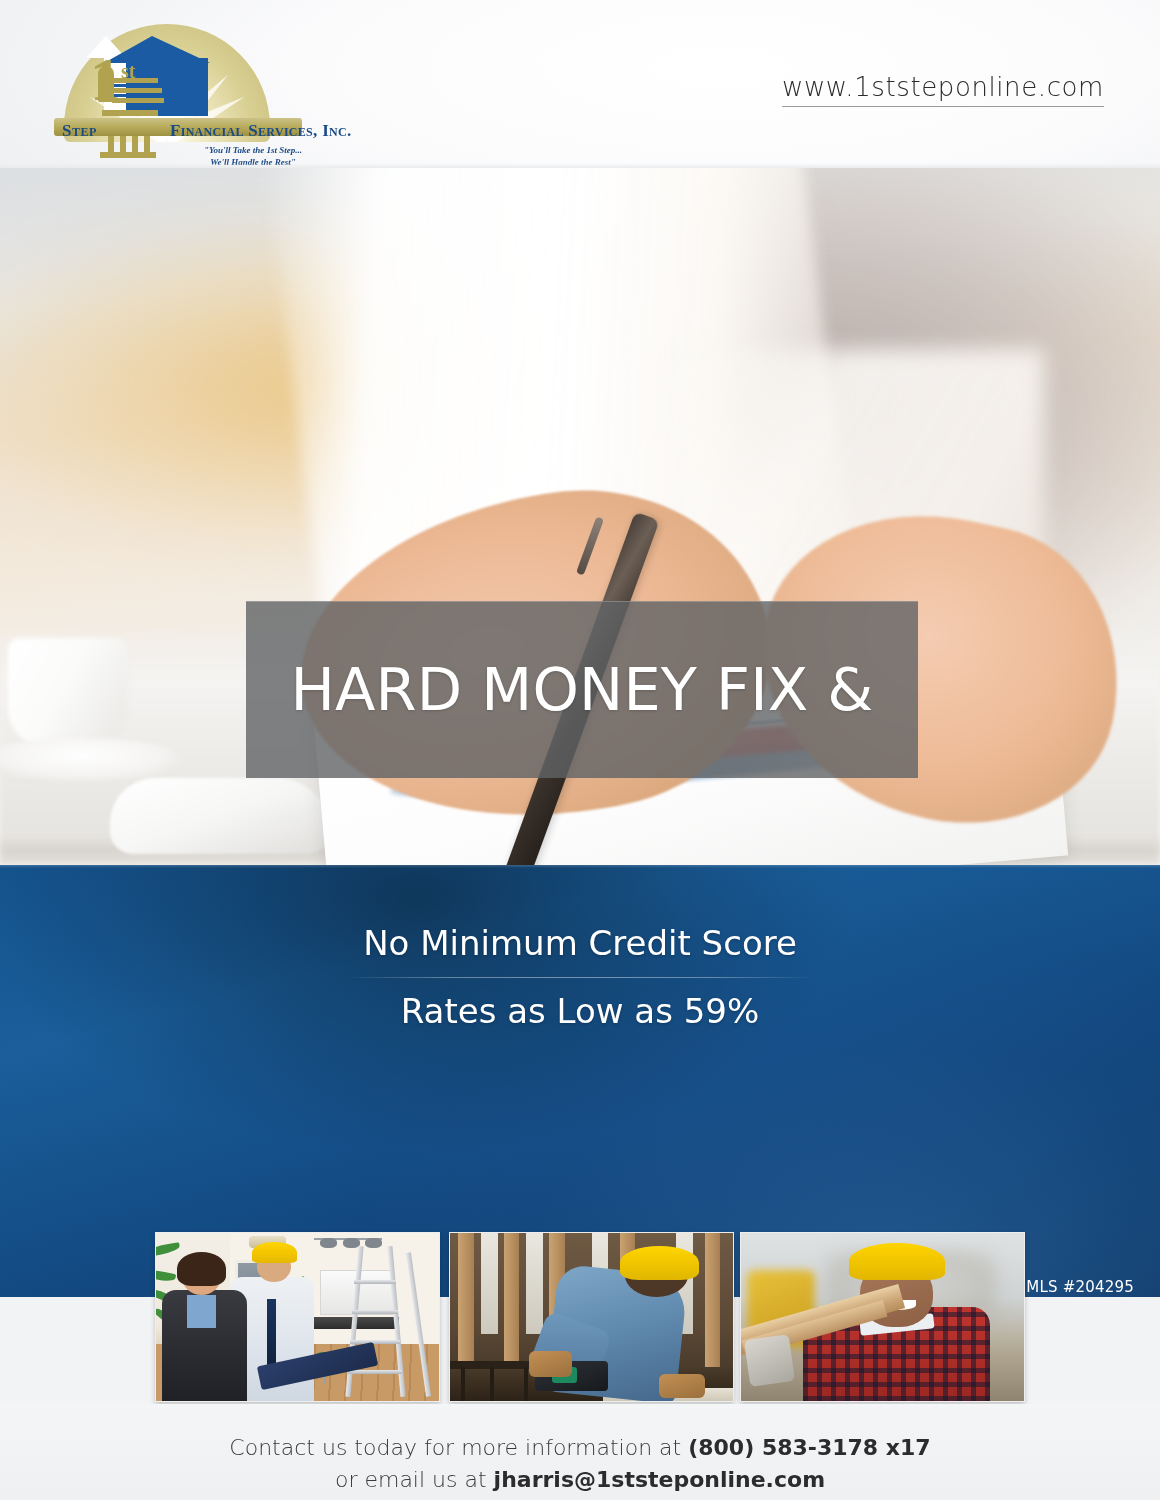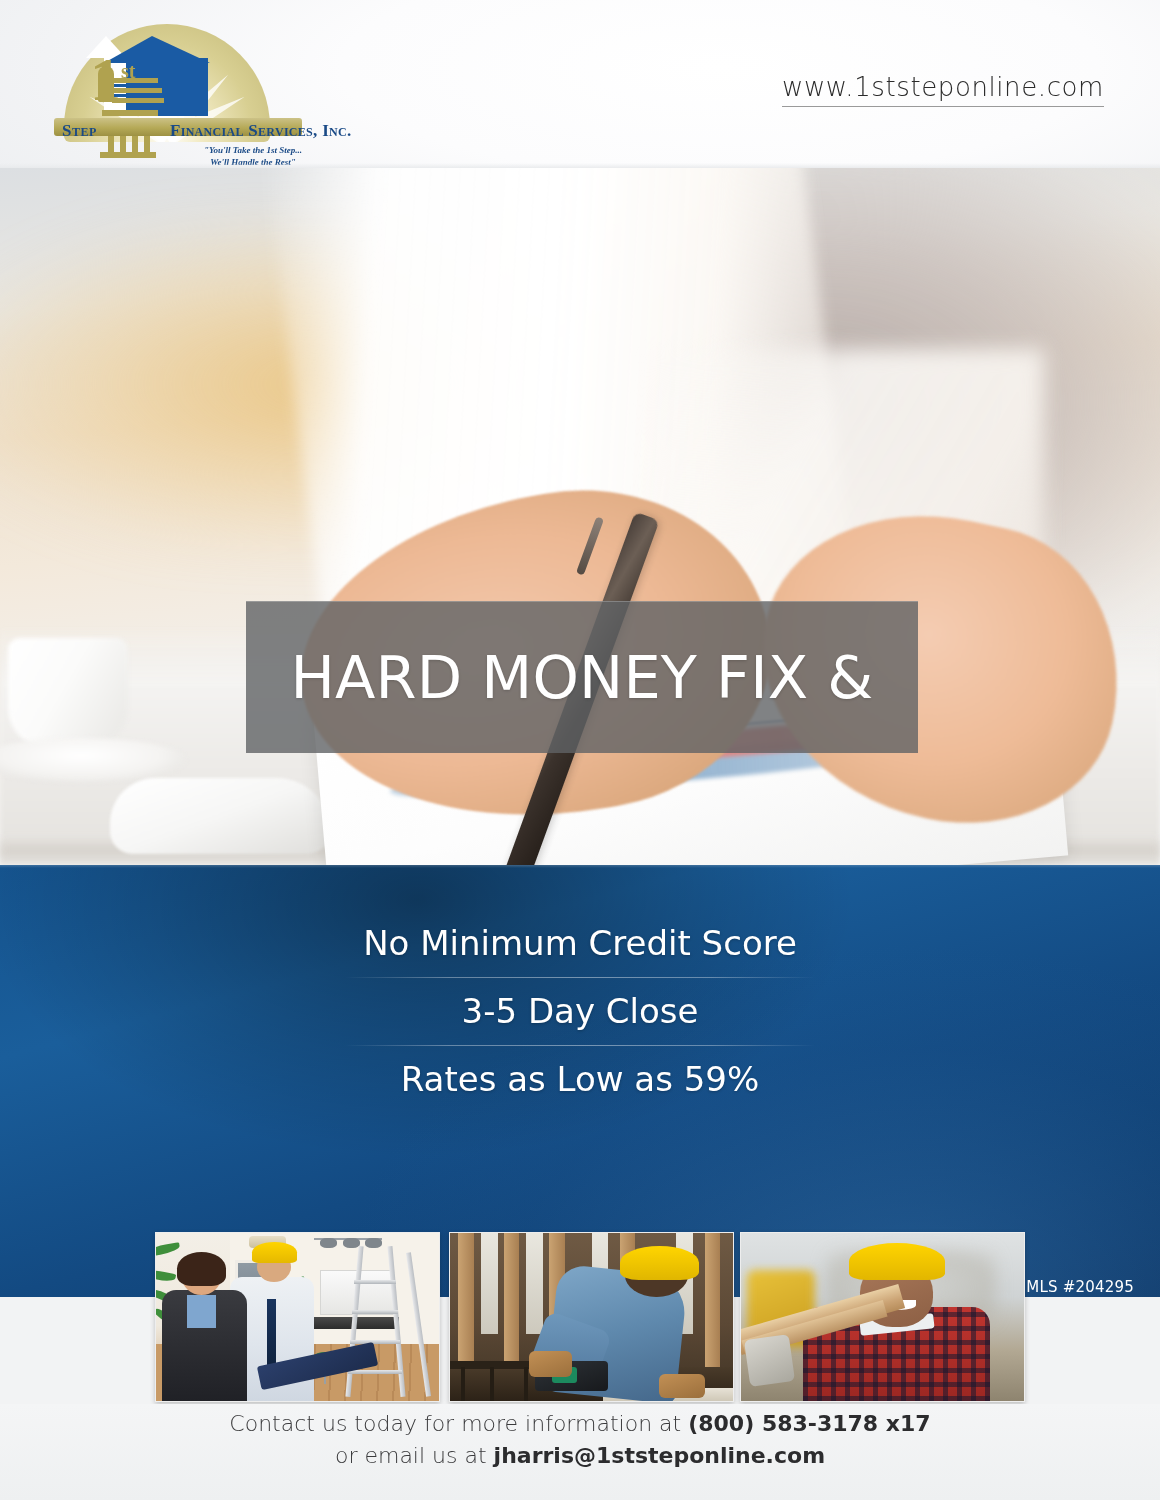--- a/index.html
+++ b/index.html
@@ -190,21 +190,21 @@
     box-shadow:2px 0 8px rgba(0,0,0,0.2);
   }
   .pen-clip{
     position:absolute; left:586px; top:348px; width:8px; height:60px;
     background:linear-gradient(180deg,#8d8178,#554b43); border-radius:4px;
     transform:rotate(20deg);
   }
 
   
   .title-banner{
-    position:absolute; left:246px; top:433px; width:672px; height:152px;
+    position:absolute; left:246px; top:433px; width:672px; height:177px;
     background:rgba(96,99,101,0.80);
     display:flex; align-items:center; justify-content:center;
     border-top:1px solid rgba(255,255,255,0.22);
   }
   .title-text{
     color:#ffffff; text-align:center; font-size:59px; line-height:1.07;
     font-weight:400; letter-spacing:0.2px;
     font-family:"DejaVu Sans", sans-serif;
     text-shadow:0 1px 3px rgba(0,0,0,0.18);
   }
@@ -371,21 +371,21 @@
 
   
   .footer{
     position:absolute; left:0; top:1404px; width:1160px; height:96px;
     background:linear-gradient(180deg,#f4f5f6 0%, #eef0f1 100%);
   }
   .footer-line{
     text-align:center; color:#3a3a3c; font-size:22px; line-height:1.45;
     font-family:"DejaVu Sans", sans-serif; font-weight:300;
   }
-  .footer-line.l1{ padding-top:4px; }
+  .footer-line.l1{ padding-top:28px; }
   .footer-line b{ font-weight:700; color:#2c2c2e; }
 </style>
 </head>
 <body>
 
 <div class="header">
 
   <div class="logo">
     <div class="logo-sun">
       <div class="ray" style="transform:translateX(-50%) rotate(-62deg)"></div>
@@ -468,21 +468,20 @@
   <div class="title-banner">
     <div class="title-text">
       <div>HARD MONEY FIX &amp;</div>
     </div>
   </div>
 </div>
 
 <div class="blue">
   <div class="features">
     <div class="feature">No Minimum Credit Score</div>
-    <div class="feature">3-5 Day Close</div>
     <div class="feature">Rates as Low as 59%</div>
   </div>
 </div>
 
 <div class="nmls">NMLS #204295</div>
 
 <div class="photos">
 
   <div class="photo p1">
     <div class="ph1-bg"></div>

